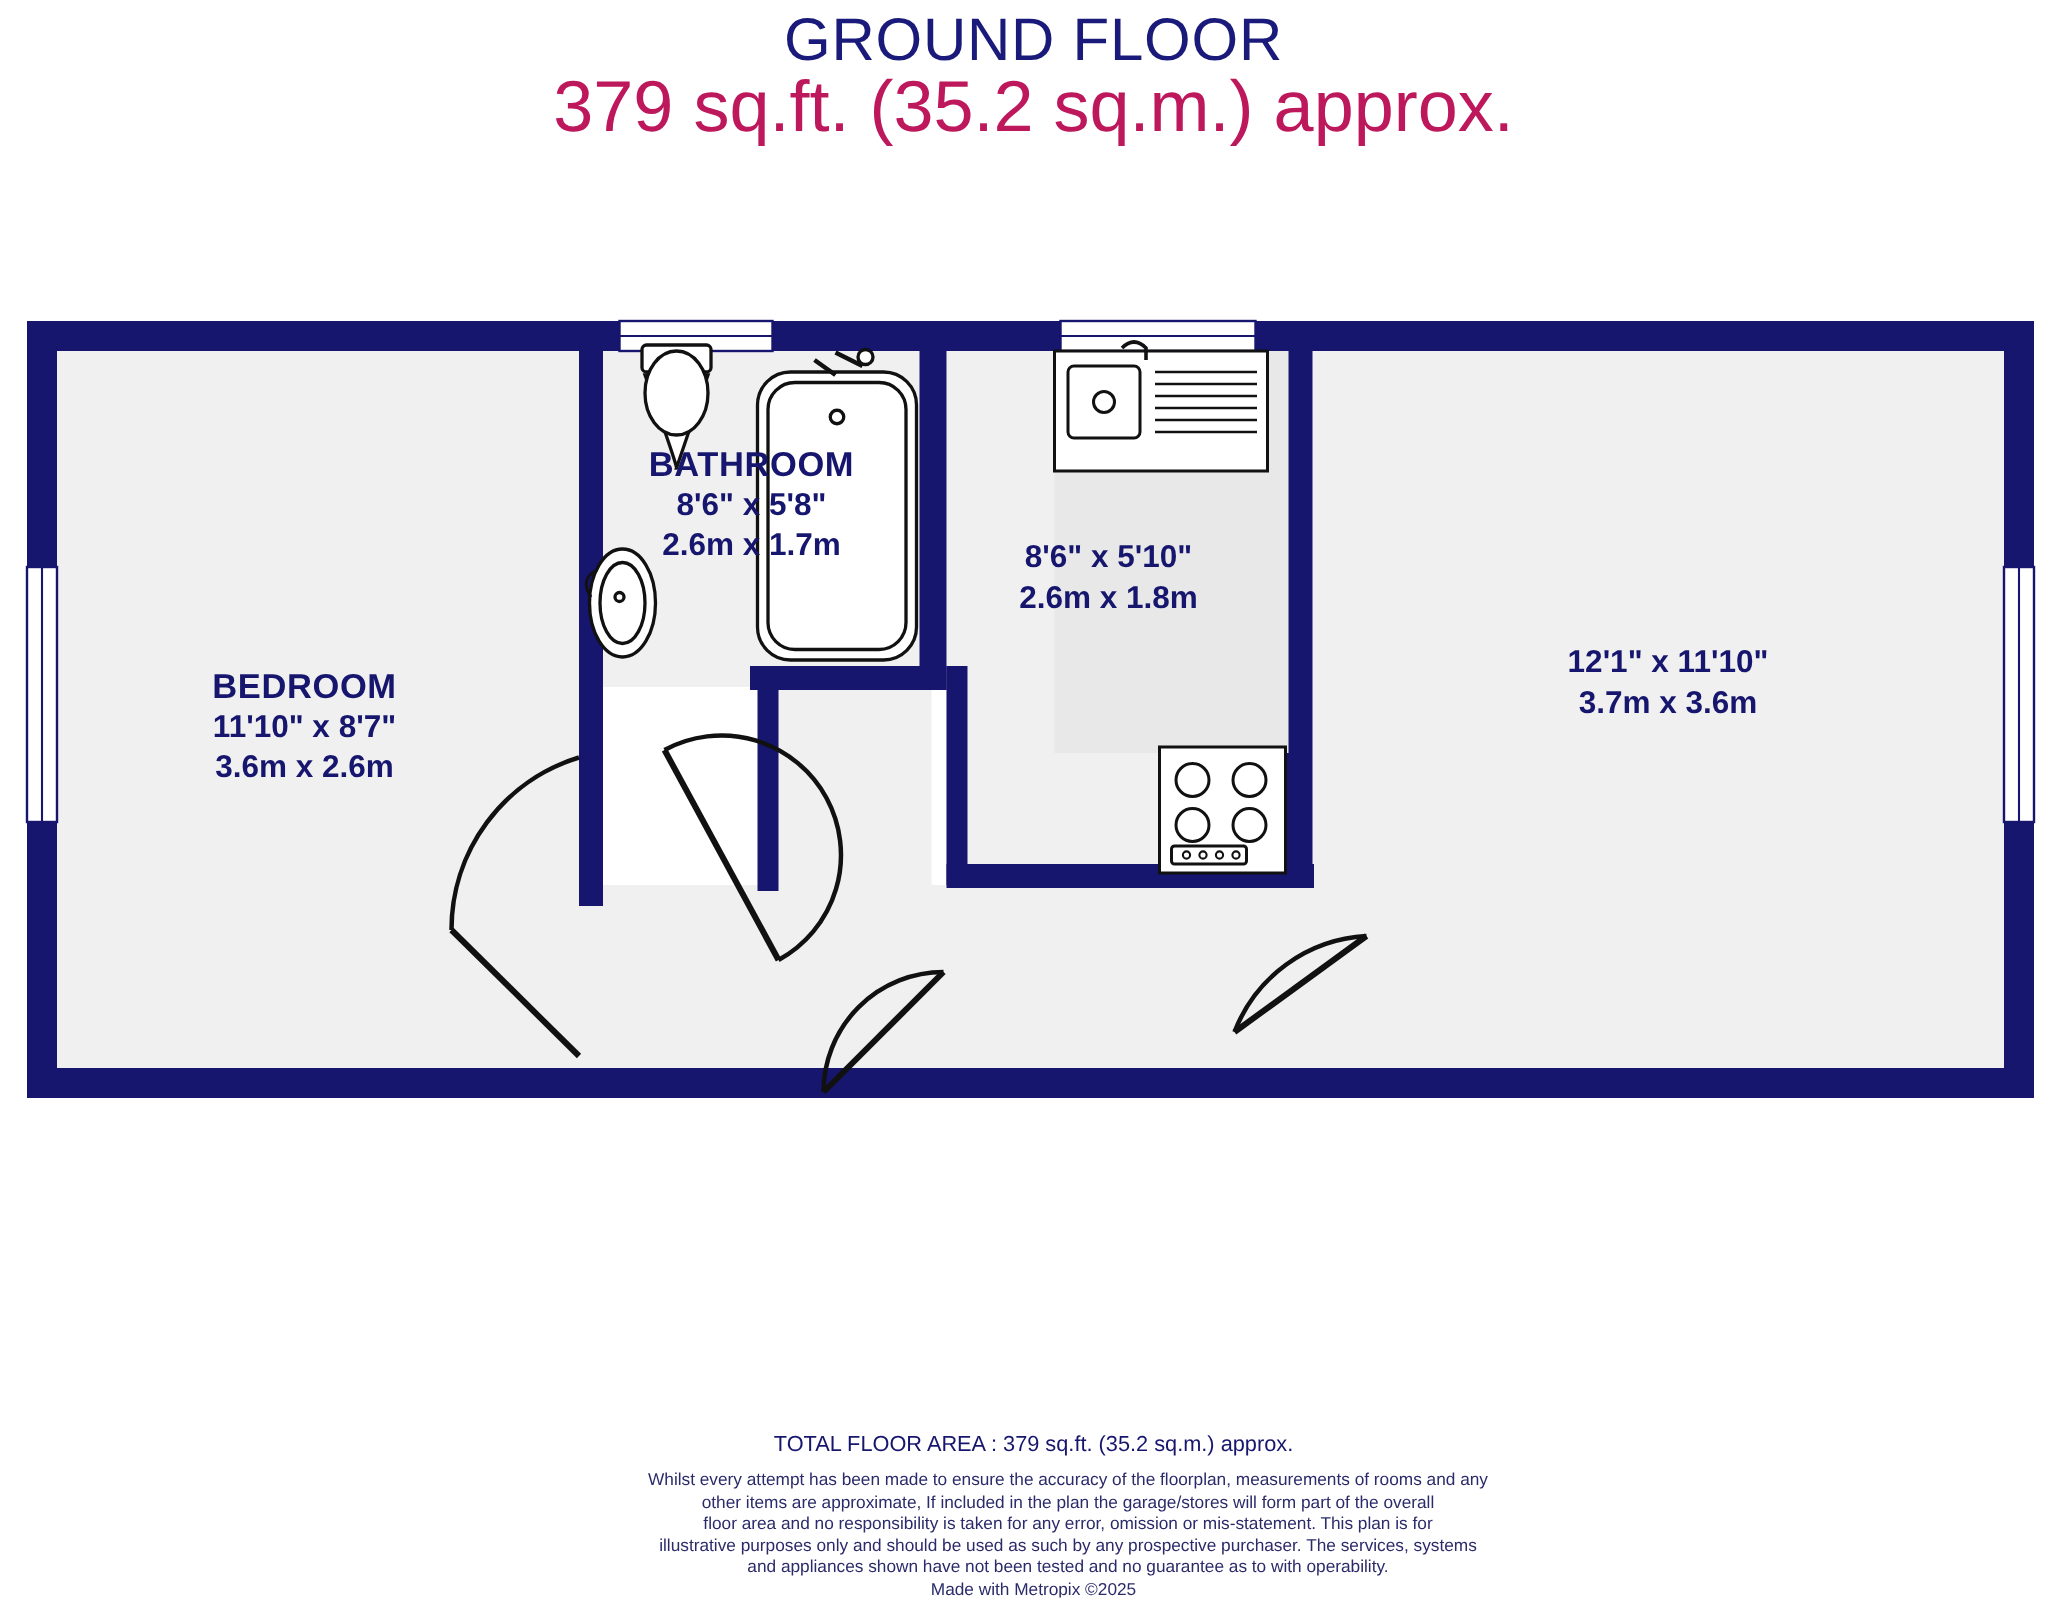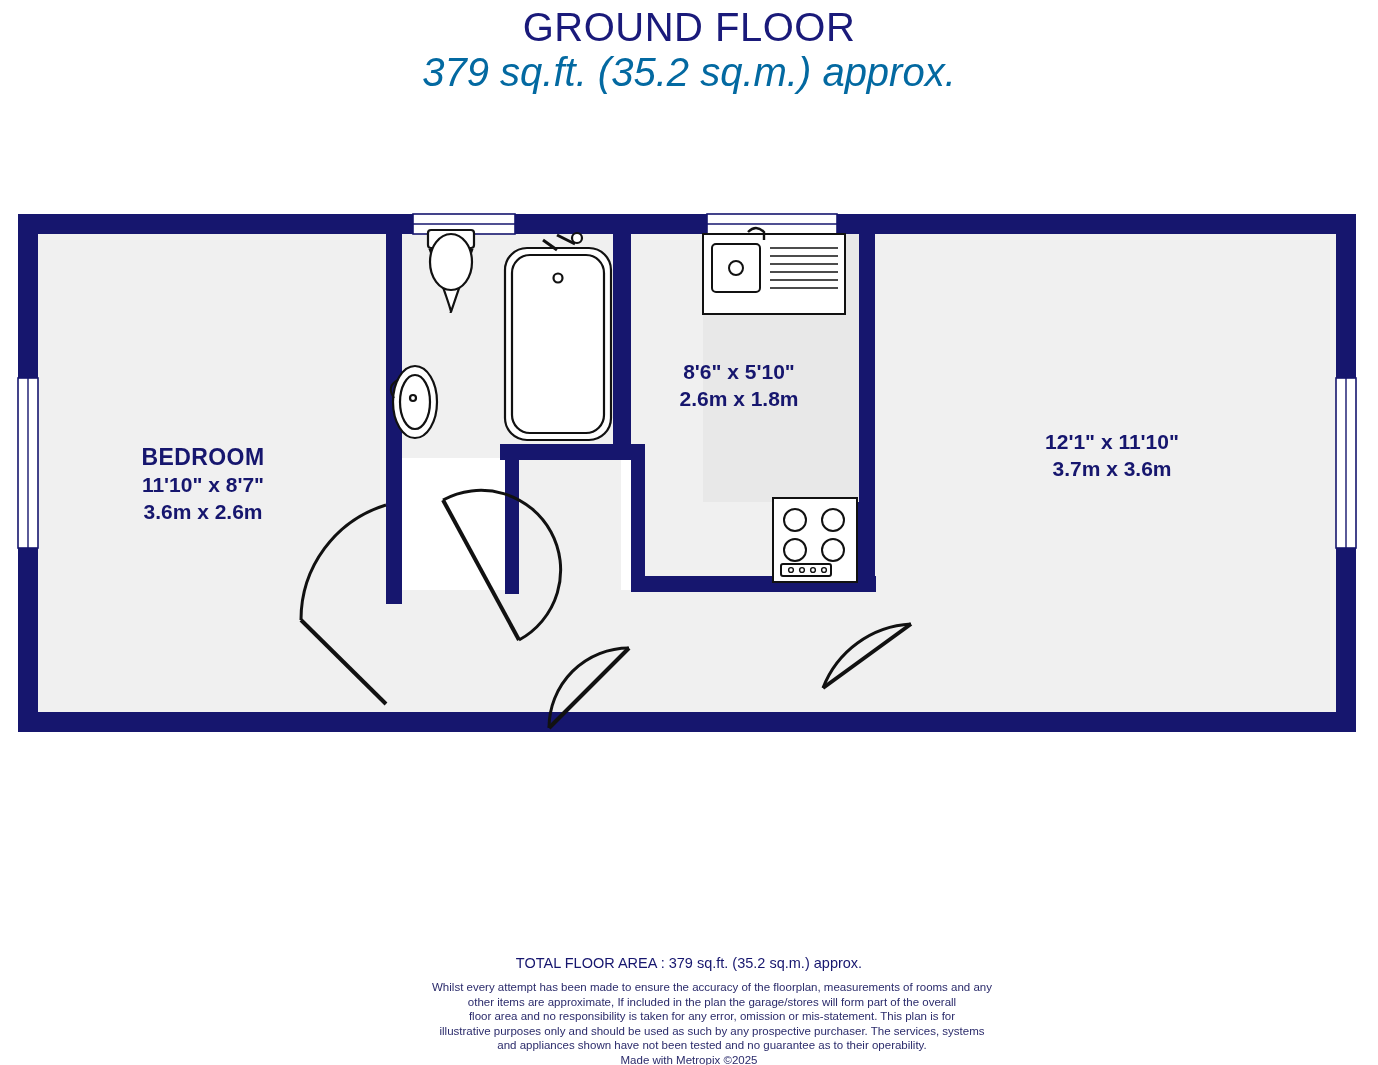--- a/index.html
+++ b/index.html
@@ -22,24 +22,23 @@
     width: 1378px;
     text-align: center;
   }
   .title-line1 {
     font-size: 40px;
     letter-spacing: 0.5px;
     line-height: 46px;
     color: #1a1a7a;
   }
   .title-line2 {
-    font-size: 40px;
+    font-size: 48px;
     line-height: 44px;
-    color: #0369a1;
-    font-style: italic;
+    color: #be185d;
   }
 
   
   #plan {
     position: absolute;
     left: 0;
     top: 200px;
     width: 1378px;
     height: 560px;
   }
@@ -225,33 +224,38 @@
     </g>
   </svg>
 
   
   <div class="room-label" style="left:0;top:228px;width:406px;margin-top:16px;">
     <div class="rl-name">BEDROOM</div>
     <div class="rl-dim">11'10"  x 8'7"</div>
     <div class="rl-dim">3.6m  x 2.6m</div>
   </div>
 
+  <div class="room-label" style="left:351px;top:96px;width:300px;">
+    <div class="rl-name">BATHROOM</div>
+    <div class="rl-dim">8'6"  x 5'8"</div>
+    <div class="rl-dim">2.6m  x 1.7m</div>
+  </div>
 
   <div class="room-label" style="left:589px;top:158px;width:300px;">
     <div class="rl-dim">8'6"  x 5'10"</div>
     <div class="rl-dim">2.6m  x 1.8m</div>
   </div>
 
   <div class="room-label" style="left:932px;top:228px;width:360px;">
     <div class="rl-dim">12'1"  x 11'10"</div>
     <div class="rl-dim">3.7m  x 3.6m</div>
   </div>
 </div>
 
 <div class="footer">
   <div class="footer-total">TOTAL FLOOR AREA : 379 sq.ft. (35.2 sq.m.) approx.</div>
   <div class="footer-disc">Whilst every attempt has been made to ensure the accuracy of the floorplan, measurements of rooms and any</div>
   <div class="footer-disc">other items are approximate, If included in the plan the garage/stores will form part of the overall</div>
   <div class="footer-disc">floor area and no responsibility is taken for any error, omission or mis-statement. This plan is for</div>
   <div class="footer-disc">illustrative purposes only and should be used as such by any prospective purchaser. The services, systems</div>
-  <div class="footer-disc">and appliances shown have not been tested and no guarantee as to their operability.</div>
+  <div class="footer-disc">and appliances shown have not been tested and no guarantee as to with operability.</div>
   <div class="footer-made">Made with Metropix ©2025</div>
 </div>
 
 </body></html>

